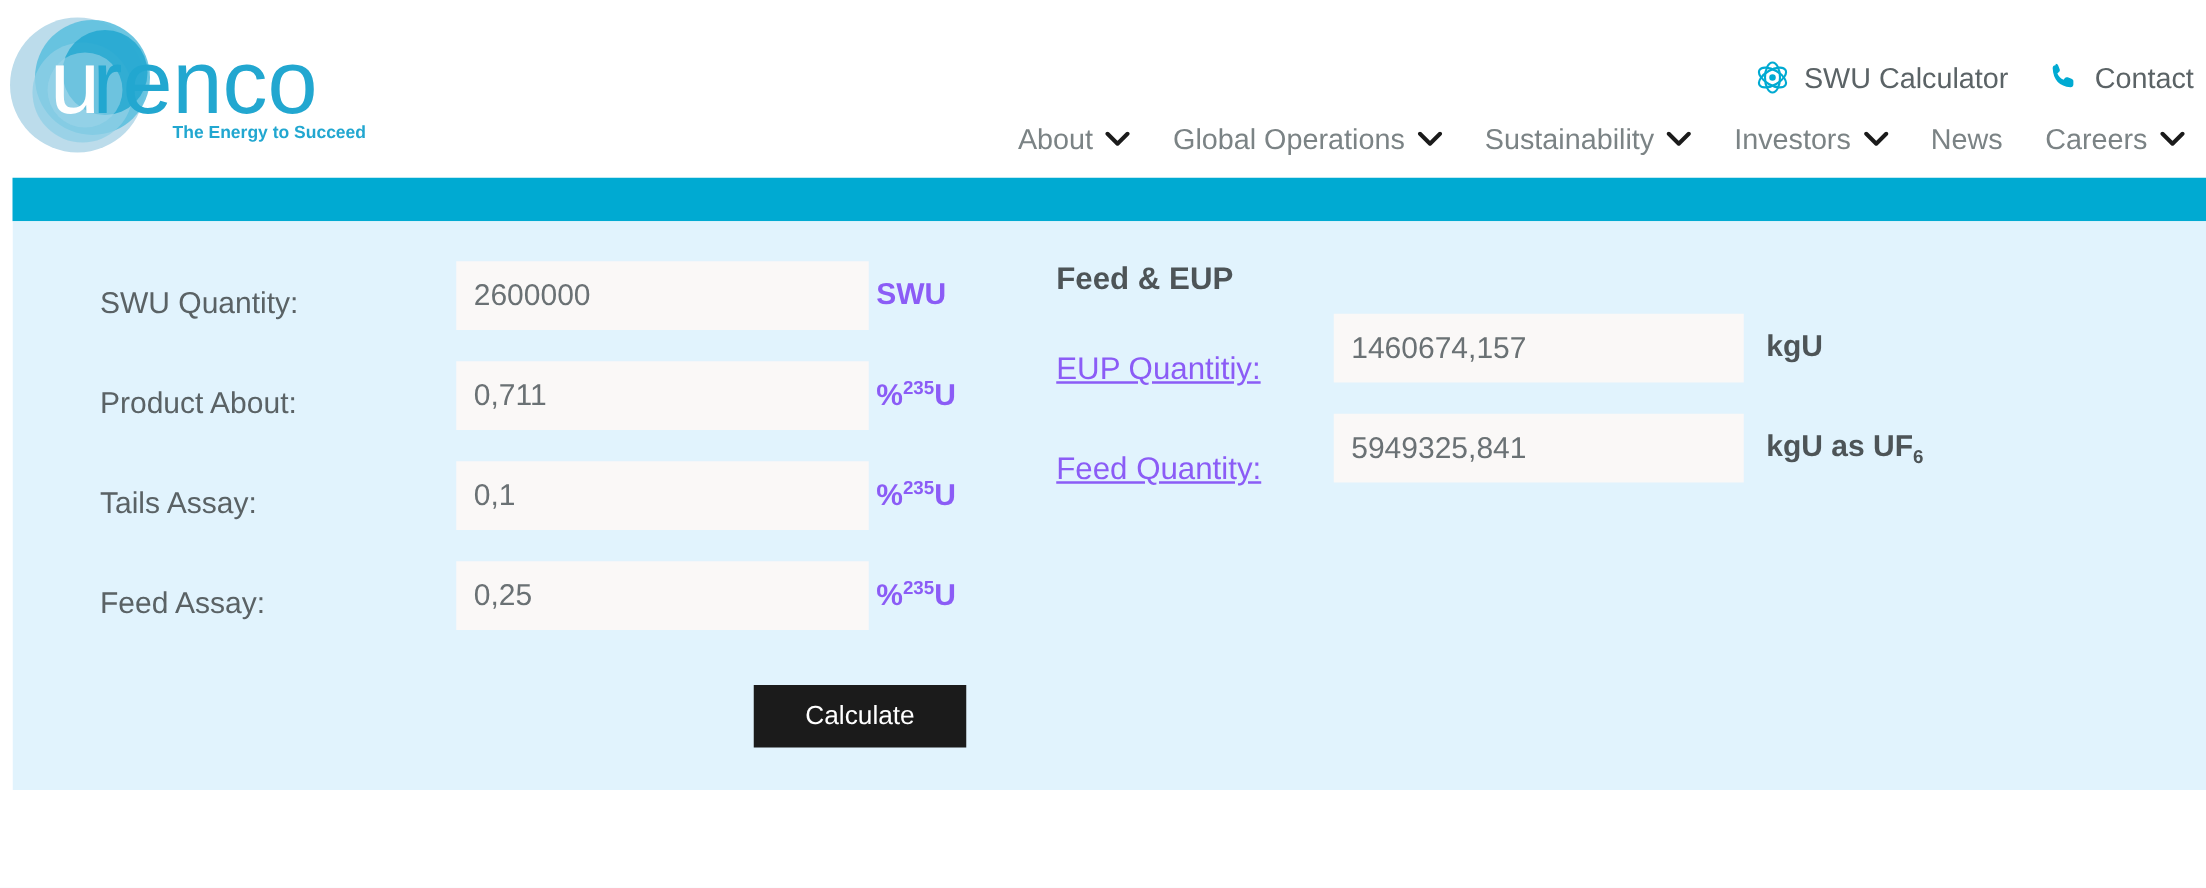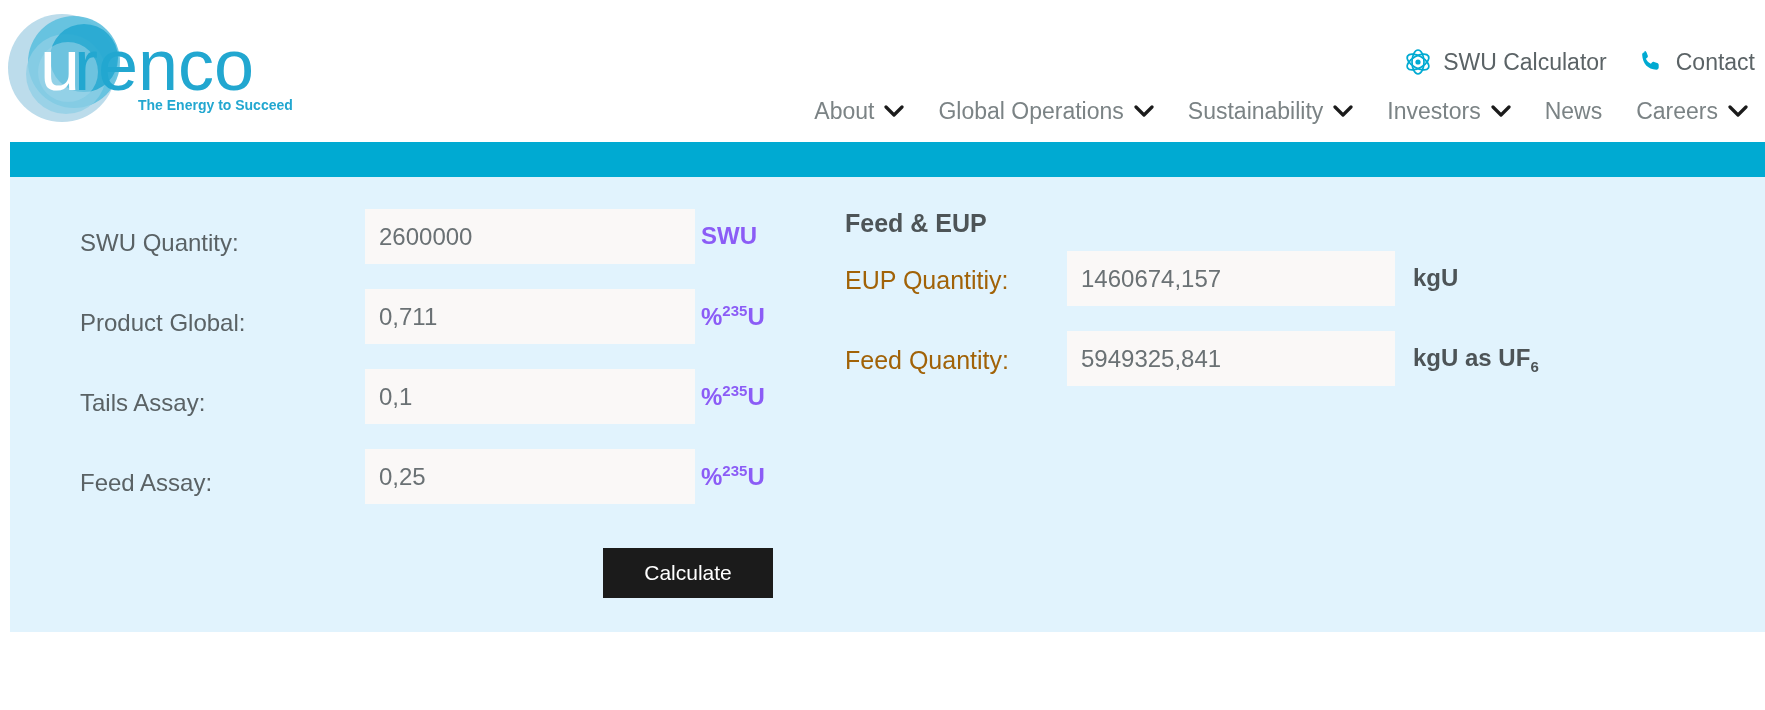--- a/index.html
+++ b/index.html
@@ -90,23 +90,24 @@
   }
   .funit sup { font-size: 15px; font-weight: 700; vertical-align: super; }
 
   .col-right { position: absolute; left: 810px; top: 32px; width: 900px; margin-left: 25px; }
   .rhead {
     position: absolute; left: 0px; top: 0px;
     color: #4d5457; font-size: 25px; font-weight: 700;
   }
   .rrow { position: relative; height: 80px; }
   .rlabel {
-    position: absolute; left: 0px; top: 15px;
-    color: #a16207; font-size: 25px; font-weight: 400;
-    white-space: nowrap;
+    position: absolute; left: 0px; top: 30px;
+    color: #8b5cf6; font-size: 25px; font-weight: 400;
+    white-space: nowrap;
+    text-decoration: underline;
   }
   .rinput {
     position: absolute; left: 222px; top: 0px;
     width: 328px; height: 55px;
     background: #faf8f7;
     border: none; outline: none;
     font-family: "Liberation Sans", sans-serif;
     font-size: 24px; color: #6a7174;
     padding: 12px 14px;
   }
@@ -230,21 +231,21 @@
 
     <div class="col-left">
 
       <div class="frow">
         <div class="flabel">SWU Quantity:</div>
         <input class="finput" type="text" value="2600000" style="">
         <div class="funit"><span>SWU</span></div>
       </div>
 
       <div class="frow">
-        <div class="flabel">Product Global:</div>
+        <div class="flabel">Product About:</div>
         <input class="finput" type="text" value="0,711" style="">
         <div class="funit"><span>%</span><sup>235</sup><span>U</span></div>
       </div>
 
       <div class="frow">
         <div class="flabel">Tails Assay:</div>
         <input class="finput" type="text" value="0,1" style="">
         <div class="funit"><span>%</span><sup>235</sup><span>U</span></div>
       </div>
 

